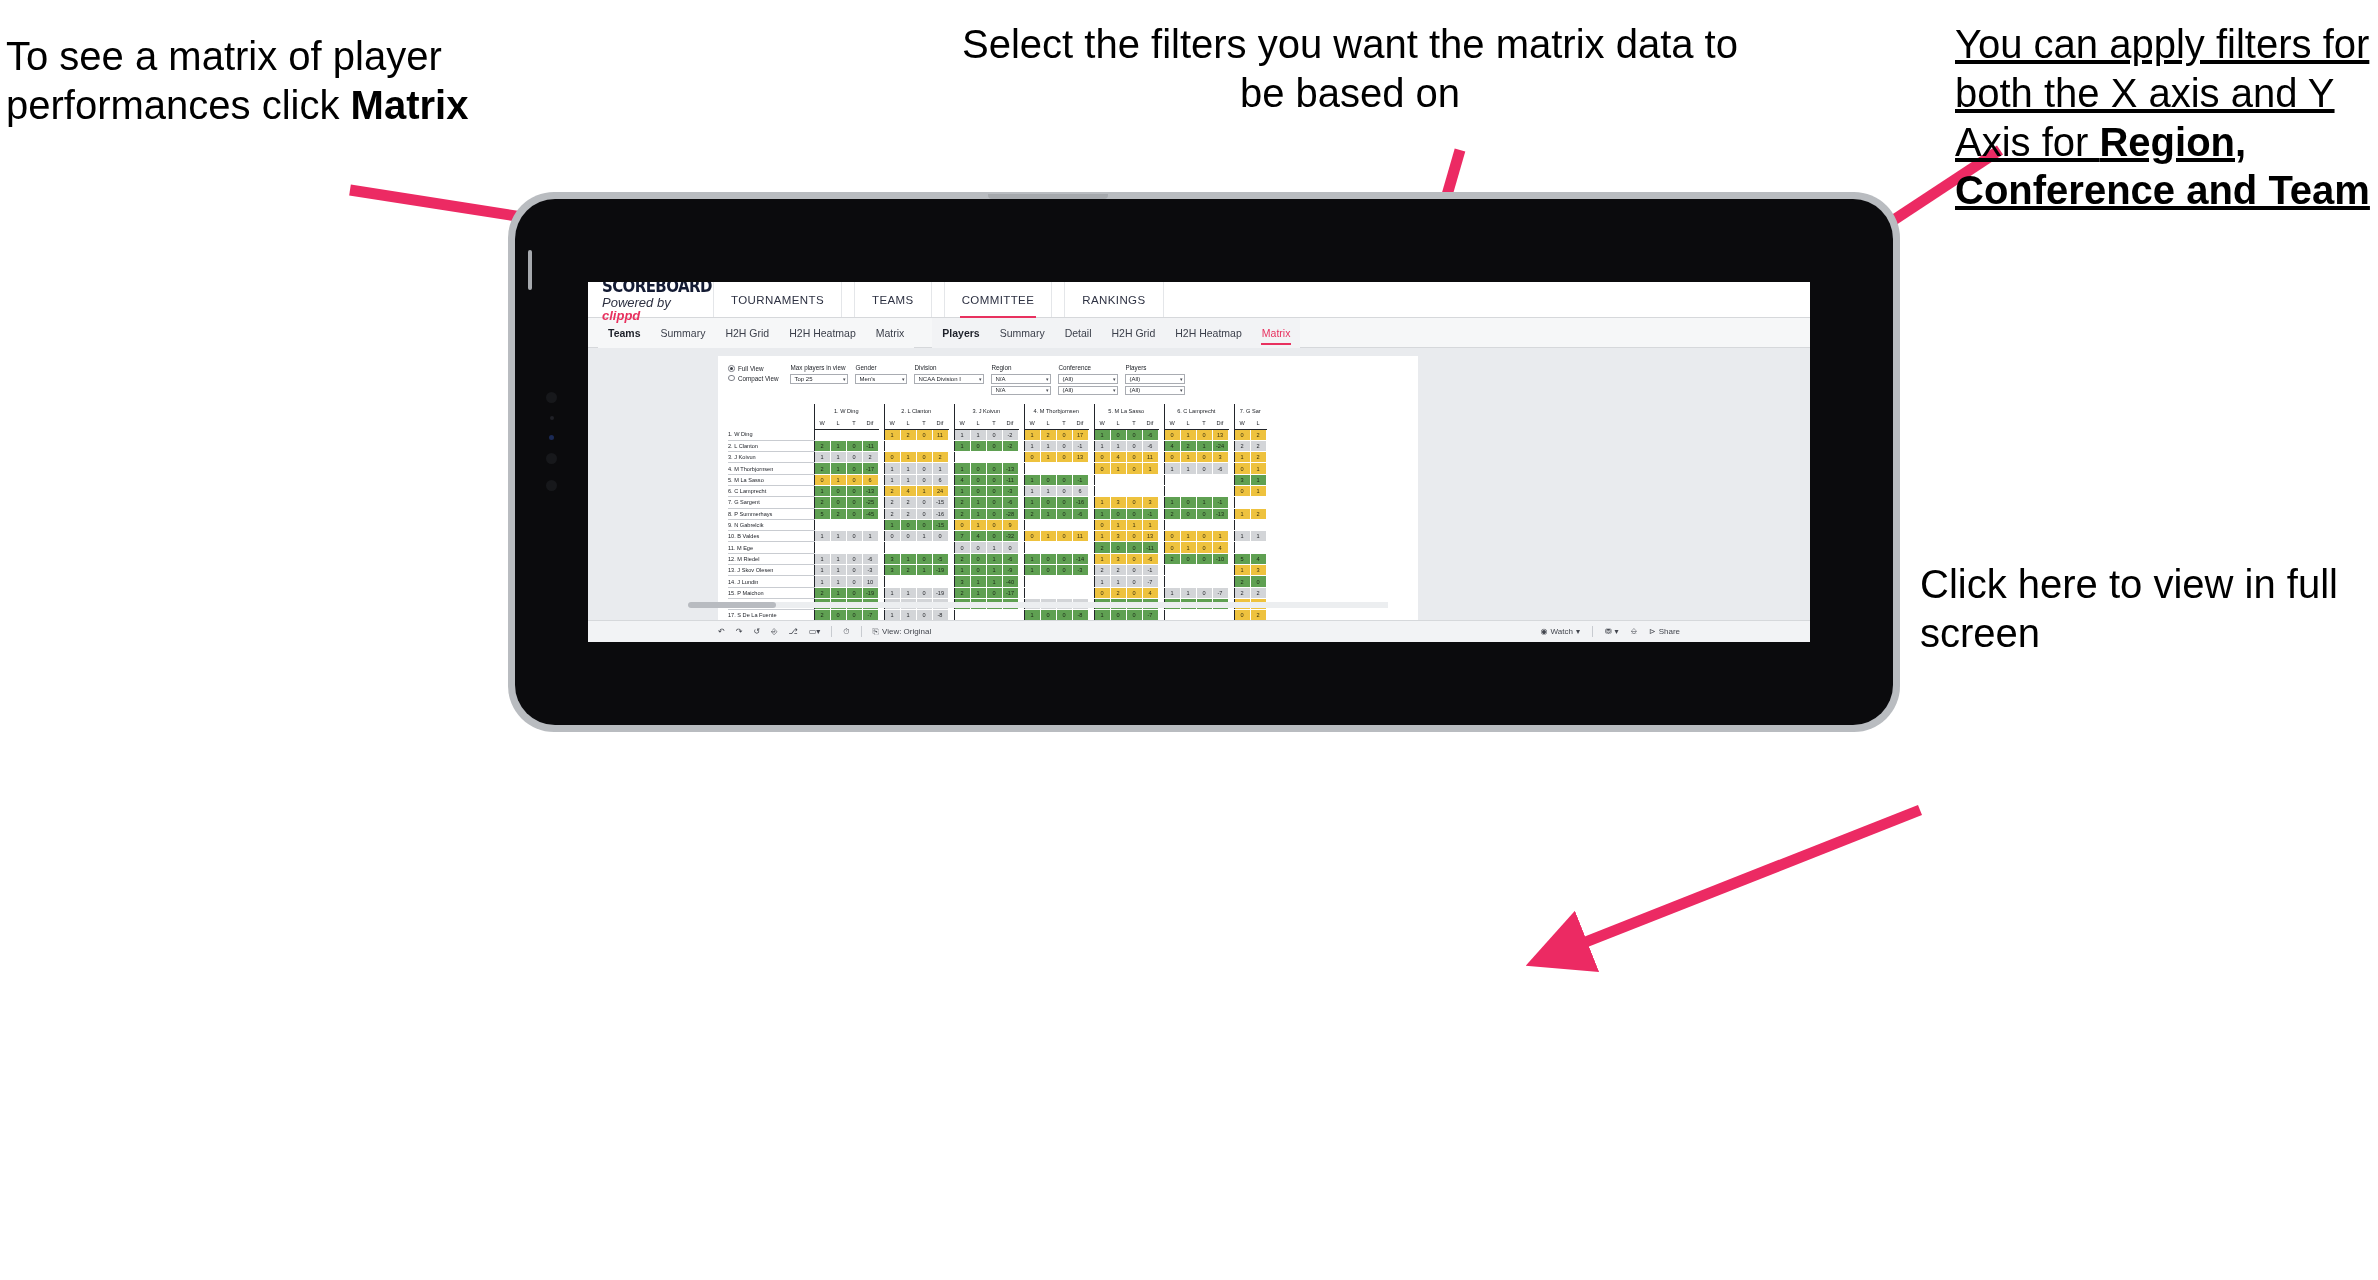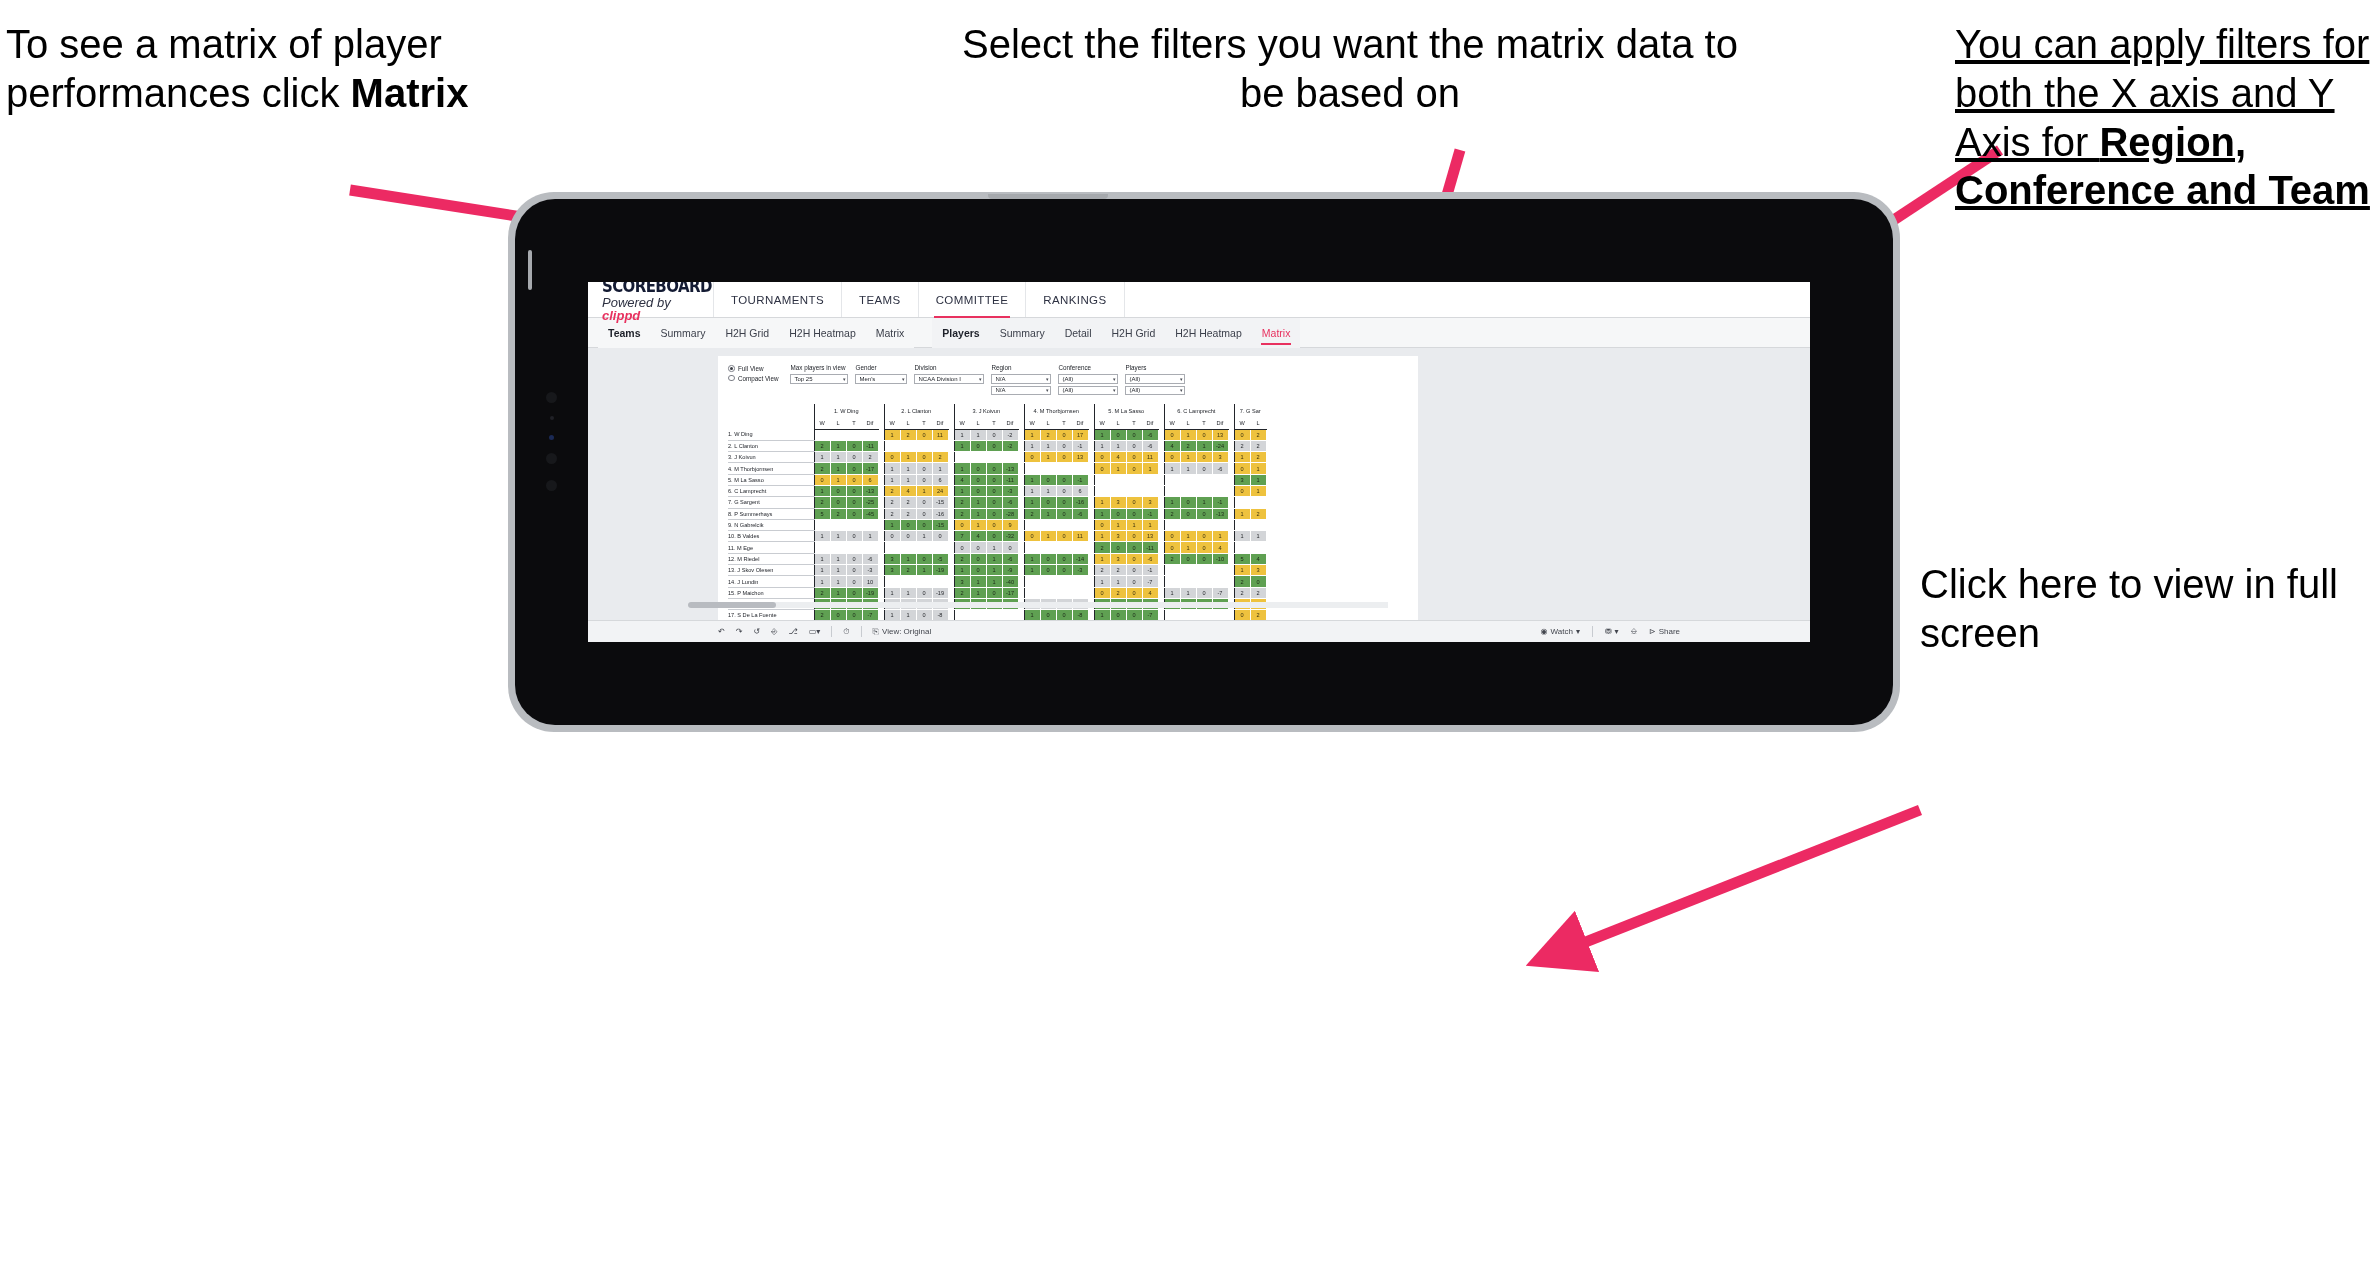--- a/index.html
+++ b/index.html
@@ -5,21 +5,21 @@
   * { box-sizing: border-box; }
   html, body { margin:0; padding:0; }
   body {
     width:2378px; height:1280px; background:#ffffff; position:relative;
     font-family:"Liberation Sans", sans-serif; overflow:hidden;
   }
 
   
   .anno { position:absolute; color:#000; font-size:40px; line-height:1.22; font-family:"Liberation Sans", sans-serif; }
   .anno b { font-weight:bold; }
-  #anno-matrix   { left:6px;   top:20px;  width:560px; }
+  #anno-matrix   { left:6px;   top:32px;  width:560px; }
   #anno-filters  { left:960px; top:20px;  width:780px; }
   #anno-axis     { left:1955px;top:20px;  width:420px;text-decoration:underline; }
   #anno-full     { left:1920px;top:560px; width:450px; }
 
   .arrow-svg { position:absolute; left:0; top:0; width:2378px; height:1280px; pointer-events:none; }
 
   
   #tablet {
     position:absolute; left:508px; top:192px; width:1392px; height:616px;
   }
@@ -45,21 +45,21 @@
     height:36px; background:#ffffff; display:flex; align-items:center;
     padding-left:14px; border-bottom:1px solid #d6d8db; position:relative;
   }
   .logo-block { width:96px; margin-right:16px; }
   .logo-main {
     font-family:"DejaVu Sans", sans-serif; font-weight:bold; font-size:15px;
     letter-spacing:-0.6px; color:#141b33; line-height:1; transform:scaleY(1.18); transform-origin:left top;
   }
   .logo-sub { font-size:13px; color:#2d3142; margin-top:3px; line-height:1;font-style:italic; }
   .logo-sub .brand { color:#e8315f; font-weight:bold; }
-  .nav-main { display:flex; height:100%; }
+  .nav-main { display:flex; height:100%;gap:13px; }
   .nav-main .nav-item {
     font-size:11.5px; color:#2d3142; letter-spacing:0.4px; padding:0 17px;
     height:100%; display:flex; align-items:center; border-right:1px solid #e4e6e9;
     border-left:1px solid #e4e6e9; margin-left:-1px;
   }
   .nav-main .nav-item.active { position:relative; }
   .nav-main .nav-item.active:after {
     content:""; position:absolute; left:14%; right:14%; bottom:-1px; height:2px; background:#e8315f;
   }
 

